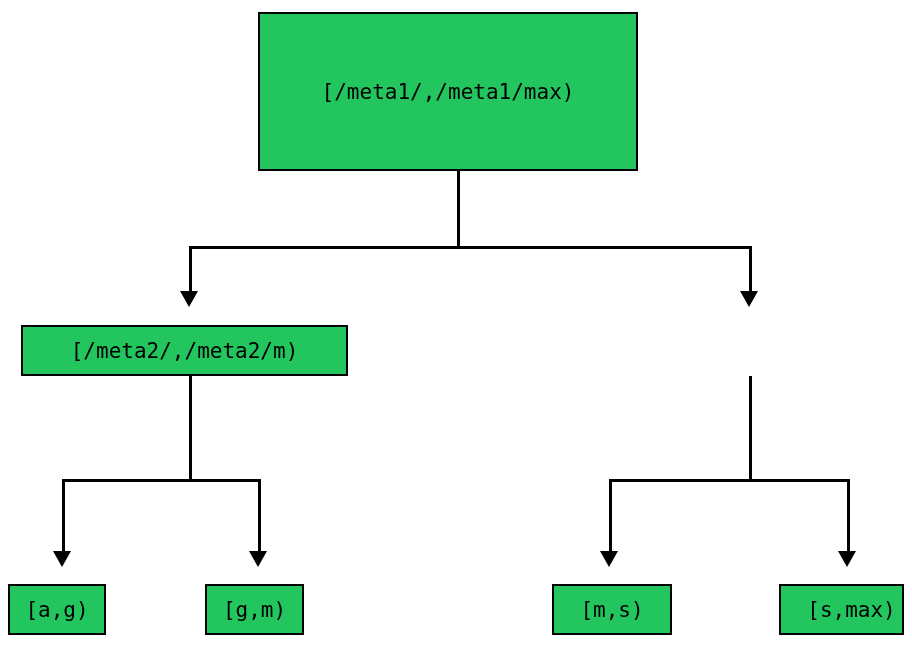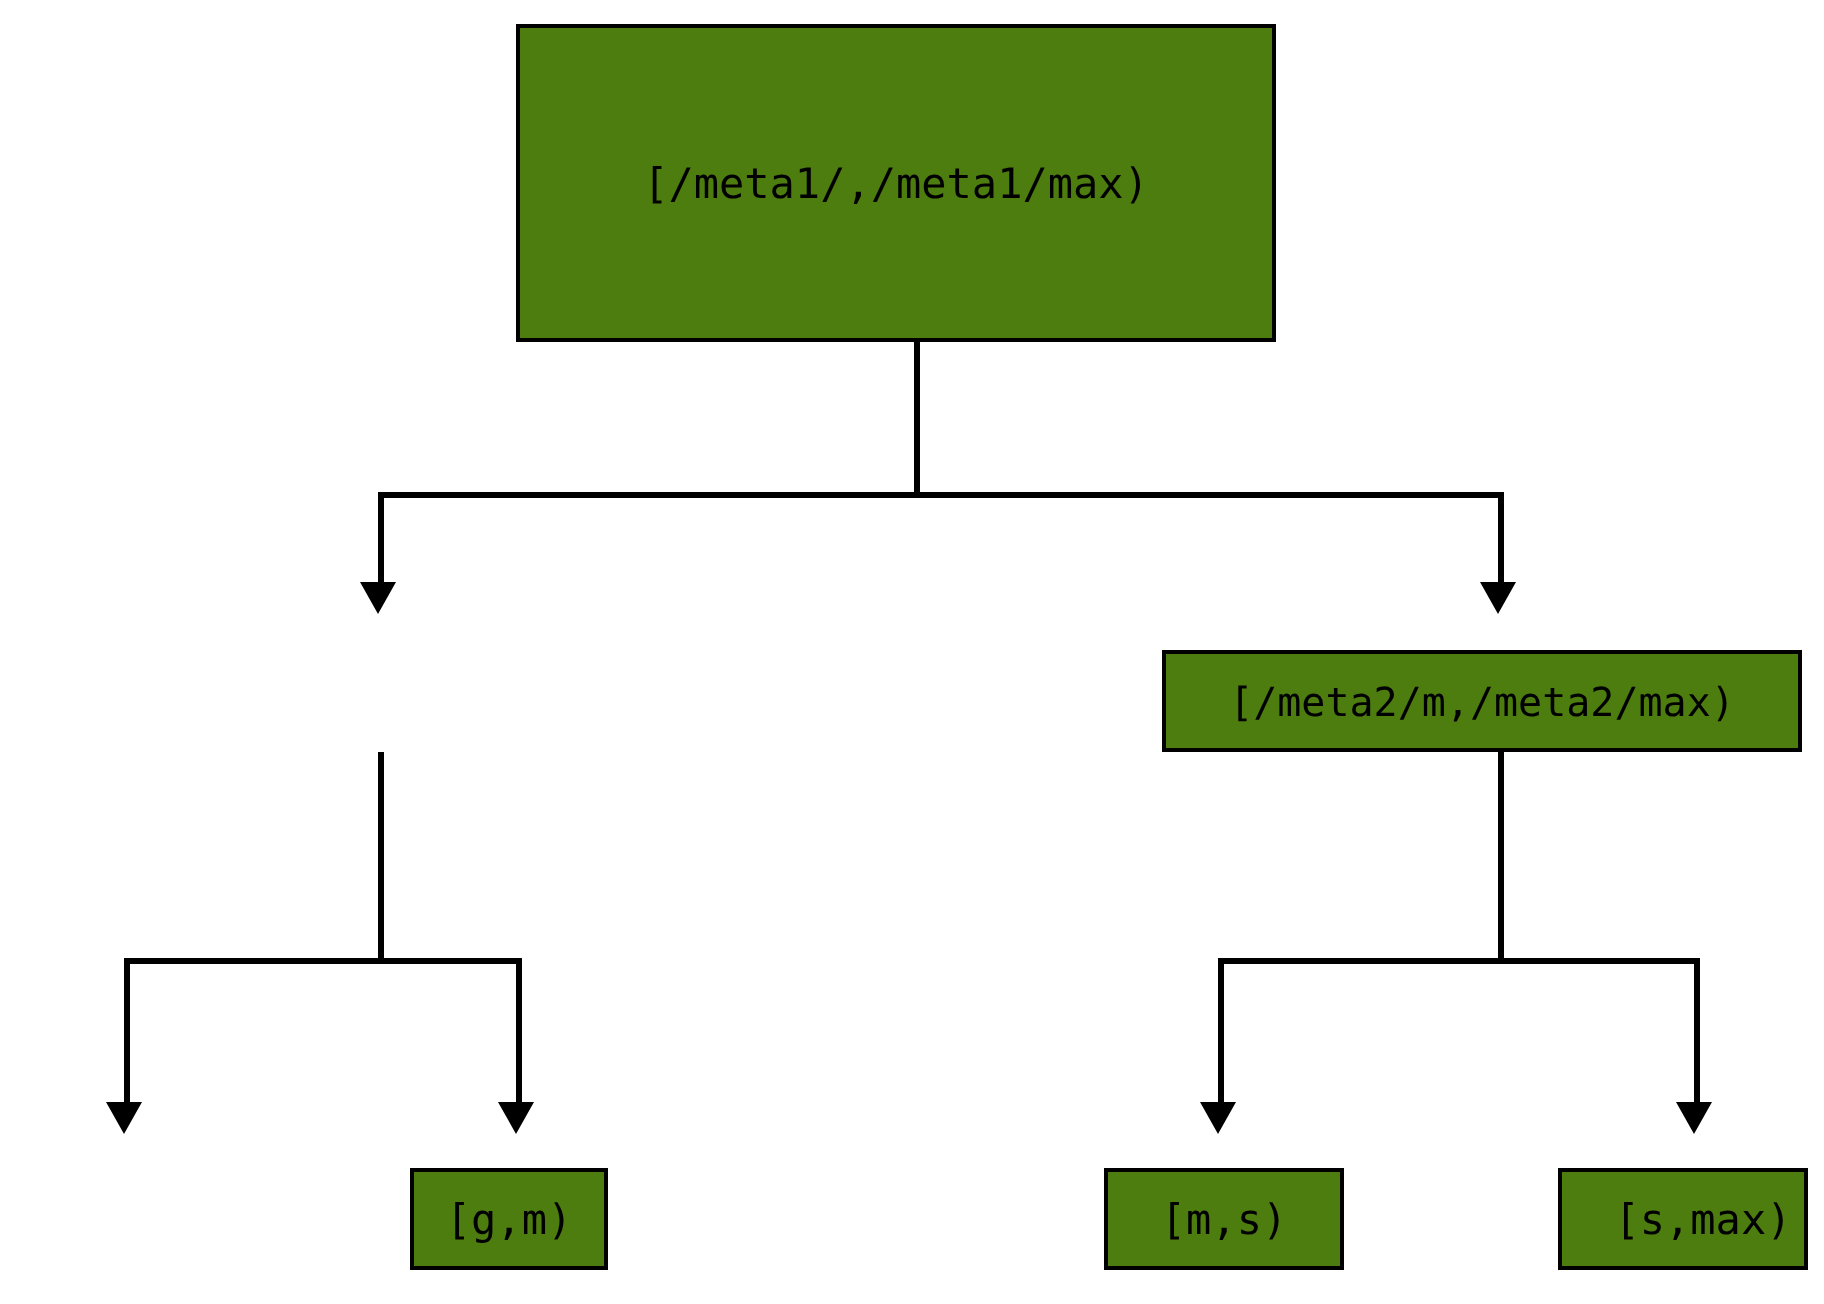--- a/index.html
+++ b/index.html
@@ -12,21 +12,21 @@
     width: 912px;
     height: 652px;
     background: #ffffff;
     overflow: hidden;
     font-family: "DejaVu Sans Mono", "Liberation Mono", monospace;
   }
   .node {
     position: absolute;
     box-sizing: border-box;
     border: 2px solid #000000;
-    background: #4d7c0f;
+    background: #22c55e;
     display: flex;
     align-items: center;
     justify-content: center;
     color: #000000;
     white-space: pre;
     letter-spacing: 0px;
   }
   .node-root {
     left: 258px;
     top: 12px;
@@ -86,43 +86,46 @@
   <div class="edge v" style="left:457px; top:171px; height:77px;"></div>
 
   <div class="edge h" style="left:189px; top:246px; width:563px;"></div>
 
   <div class="edge v" style="left:189px; top:246px; height:47px;"></div>
   <div class="arrow" style="left:180px; top:291px;"></div>
 
   <div class="edge v" style="left:749px; top:246px; height:47px;"></div>
   <div class="arrow" style="left:740px; top:291px;"></div>
 
+  <div class="node node-l2-left">
+    <span>[/meta2/,/meta2/m)</span>
+  </div>
 
-  <div class="node node-l2-right">
-    <span>[/meta2/m,/meta2/max)</span>
-  </div>
 
   <div class="edge v" style="left:189px; top:376px; height:105px;"></div>
   <div class="edge h" style="left:62px; top:479px; width:199px;"></div>
 
   <div class="edge v" style="left:62px; top:479px; height:73px;"></div>
   <div class="arrow" style="left:53px; top:551px;"></div>
 
   <div class="edge v" style="left:258px; top:479px; height:73px;"></div>
   <div class="arrow" style="left:249px; top:551px;"></div>
 
   <div class="edge v" style="left:749px; top:376px; height:105px;"></div>
   <div class="edge h" style="left:609px; top:479px; width:241px;"></div>
 
   <div class="edge v" style="left:609px; top:479px; height:73px;"></div>
   <div class="arrow" style="left:600px; top:551px;"></div>
 
   <div class="edge v" style="left:847px; top:479px; height:73px;"></div>
   <div class="arrow" style="left:838px; top:551px;"></div>
 
+  <div class="node node-leaf leaf-ag">
+    <span>[a,g)</span>
+  </div>
 
   <div class="node node-leaf leaf-gm">
     <span>[g,m)</span>
   </div>
 
   <div class="node node-leaf leaf-ms">
     <span>[m,s)</span>
   </div>
 
   <div class="node node-leaf leaf-smax">

